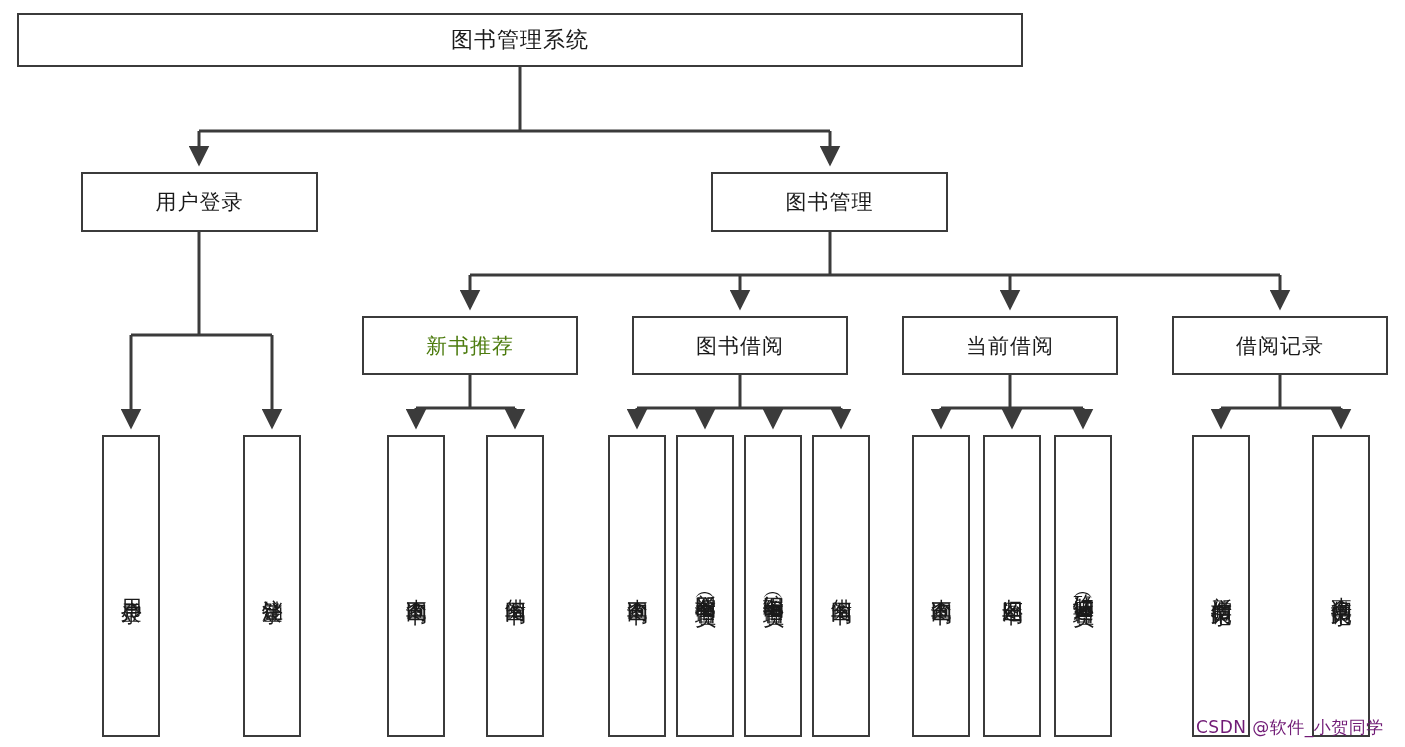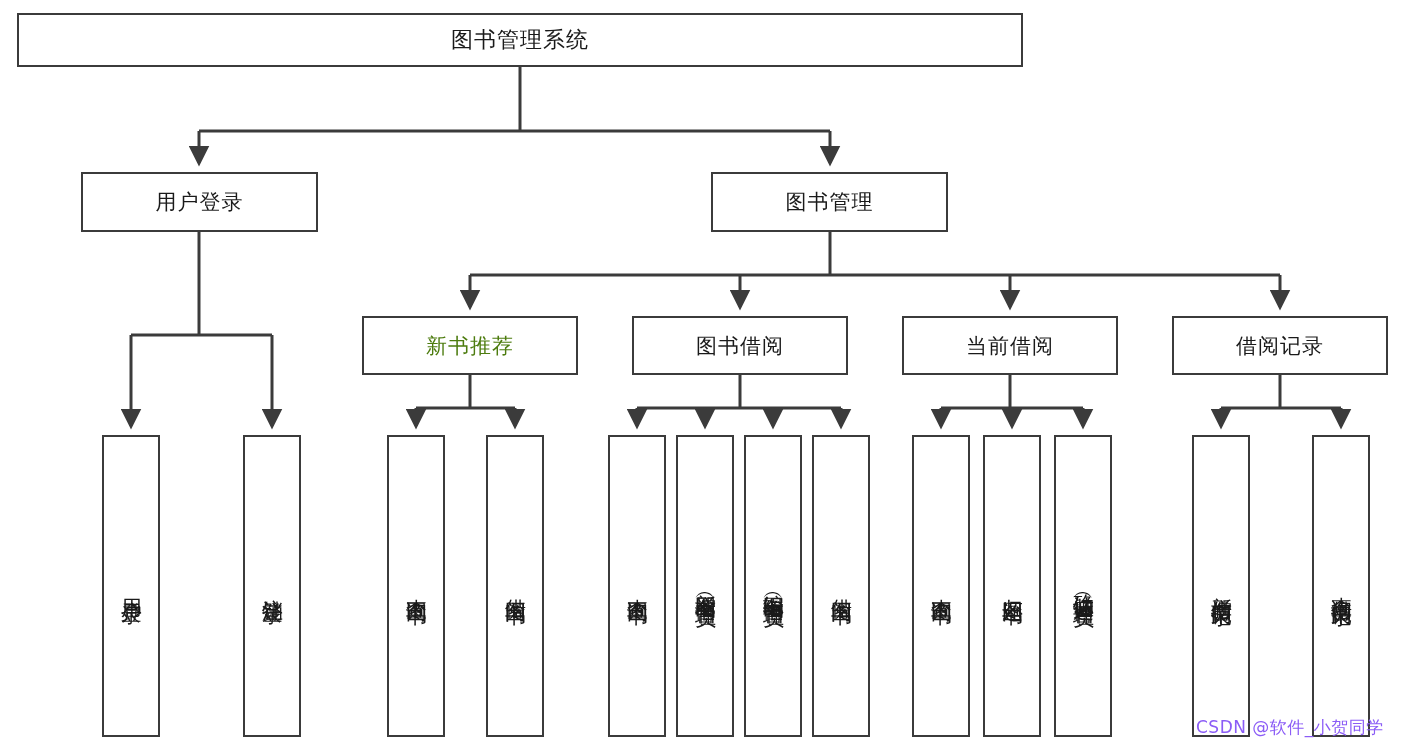--- a/index.html
+++ b/index.html
@@ -131,15 +131,15 @@
   <div class="node v" style="left: 608px; top: 435px; width: 58px; height: 302px; border-color: rgb(59, 59, 59); color: rgb(26, 26, 26); background: rgb(255, 255, 255);">查询图书</div>
   <div class="node v" style="left: 676px; top: 435px; width: 58px; height: 302px; border-color: rgb(59, 59, 59); color: rgb(26, 26, 26); background: rgb(255, 255, 255);">新增图书（管理员）</div>
   <div class="node v" style="left: 744px; top: 435px; width: 58px; height: 302px; border-color: rgb(59, 59, 59); color: rgb(26, 26, 26); background: rgb(255, 255, 255);">编辑图书（管理员）</div>
   <div class="node v" style="left: 812px; top: 435px; width: 58px; height: 302px; border-color: rgb(59, 59, 59); color: rgb(26, 26, 26); background: rgb(255, 255, 255);">借阅图书</div>
   <div class="node v" style="left: 912px; top: 435px; width: 58px; height: 302px; border-color: rgb(59, 59, 59); color: rgb(26, 26, 26); background: rgb(255, 255, 255);">查询图书</div>
   <div class="node v" style="left: 983px; top: 435px; width: 58px; height: 302px; border-color: rgb(59, 59, 59); color: rgb(26, 26, 26); background: rgb(255, 255, 255);">归还图书</div>
   <div class="node v" style="left: 1054px; top: 435px; width: 58px; height: 302px; border-color: rgb(59, 59, 59); color: rgb(26, 26, 26); background: rgb(255, 255, 255);">确认归还（管理员）</div>
   <div class="node v" style="left: 1192px; top: 435px; width: 58px; height: 302px; border-color: rgb(59, 59, 59); color: rgb(26, 26, 26); background: rgb(255, 255, 255);">新增借阅记录</div>
   <div class="node v" style="left: 1312px; top: 435px; width: 58px; height: 302px; border-color: rgb(59, 59, 59); color: rgb(26, 26, 26); background: rgb(255, 255, 255);">查询借阅记录</div>
 
-  <div class="watermark" style="left: 1196px; top: 716px; color: #8b5cf6;">CSDN @软件_小贺同学</div>
+  <div class="watermark" style="left: 1196px; top: 716px; color: #701a75;">CSDN @软件_小贺同学</div>
 
 </div>
 
 </body></html>

